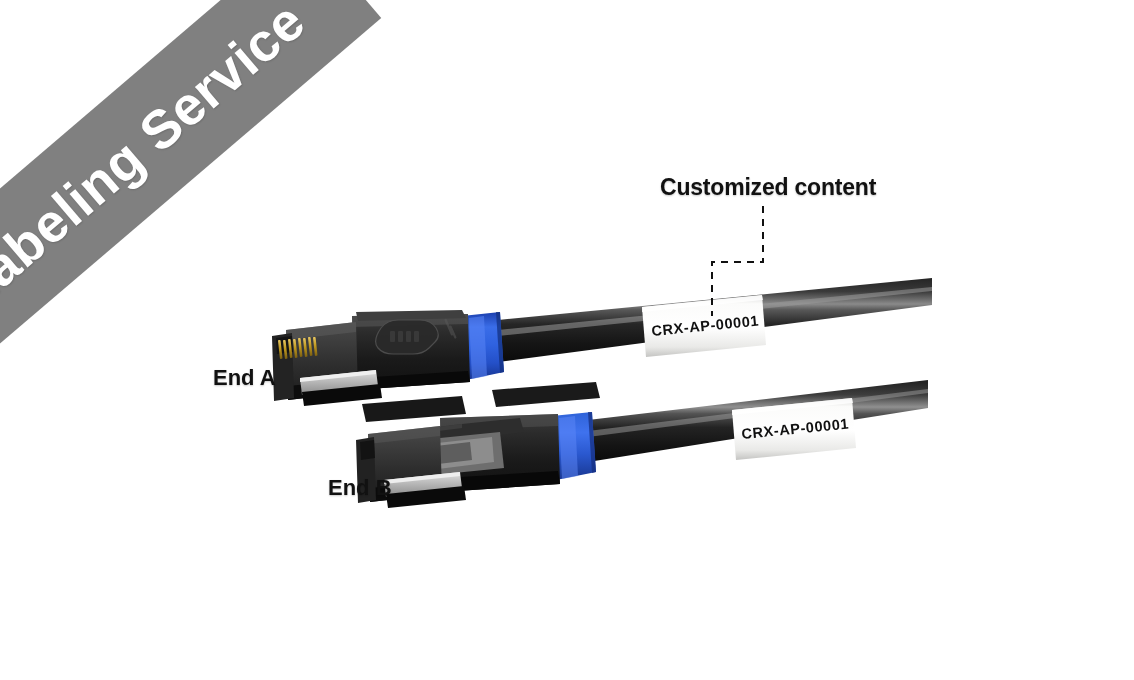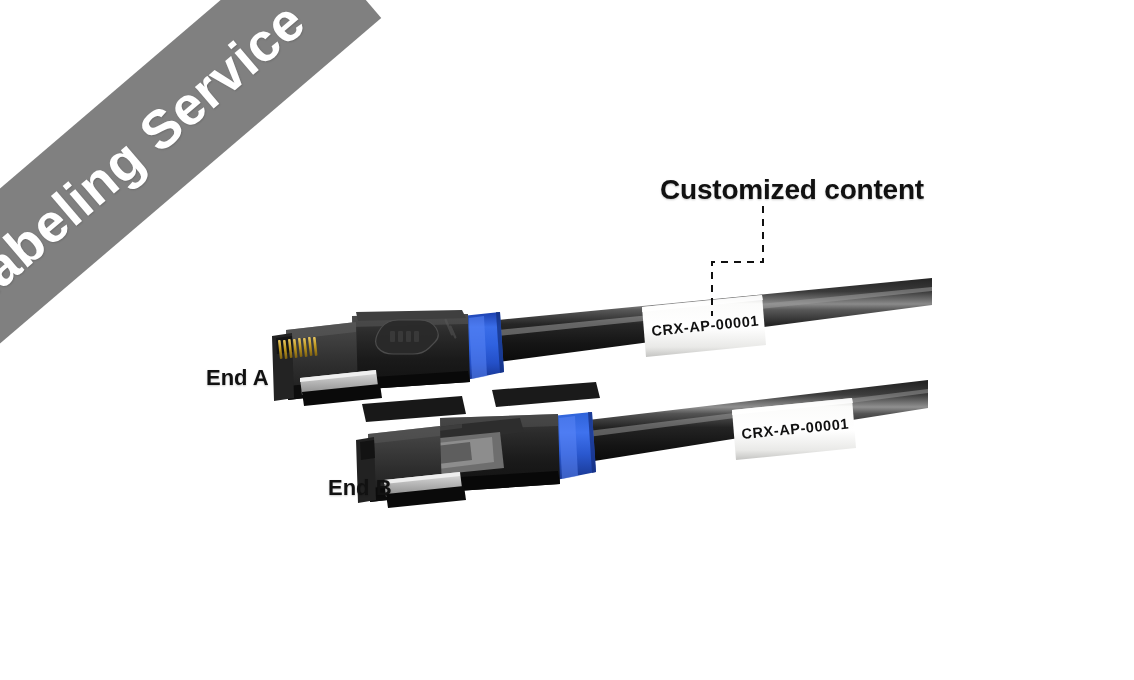--- a/index.html
+++ b/index.html
@@ -61,22 +61,22 @@
 
   
   .callout {
     position: absolute;
     font-family: "Liberation Sans", sans-serif;
     font-weight: bold;
     color: #111111;
     white-space: nowrap;
     text-shadow: 0 1px 2px rgba(0,0,0,0.22);
   }
-  #callout-custom { left: 660px; top: 174px; font-size: 28px; letter-spacing: -0.2px; text-align: right; }
-  #callout-end-a  { left: 206px; top: 365px; font-size: 22px; }
+  #callout-custom { left: 660px; top: 174px; font-size: 23px; letter-spacing: -0.2px; text-align: right; }
+  #callout-end-a  { left: 213px; top: 365px; font-size: 22px; }
   #callout-end-b  { left: 281px; top: 475px; font-size: 22px; margin-left: 47px; }
 
   .svg-layer {
     position: absolute;
     left: 0;
     top: 0;
     width: 1134px;
     height: 680px;
   }
 </style>

